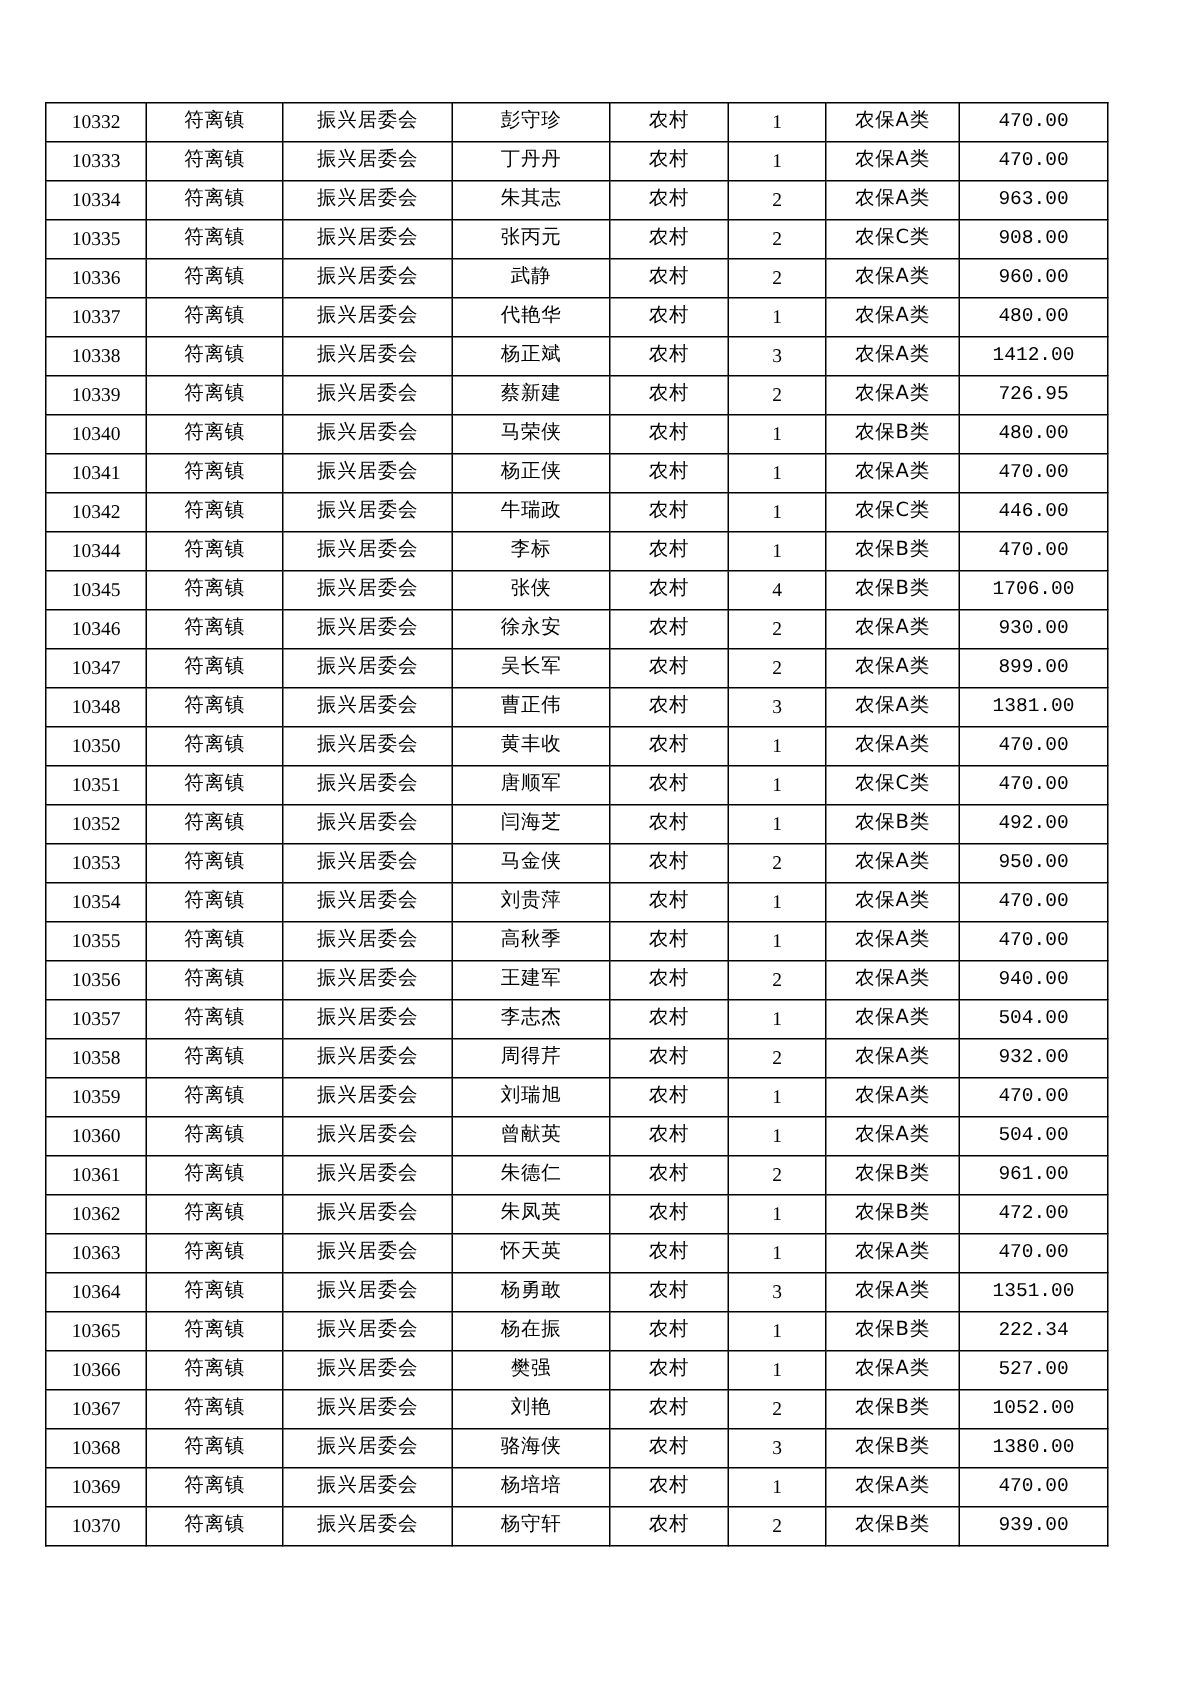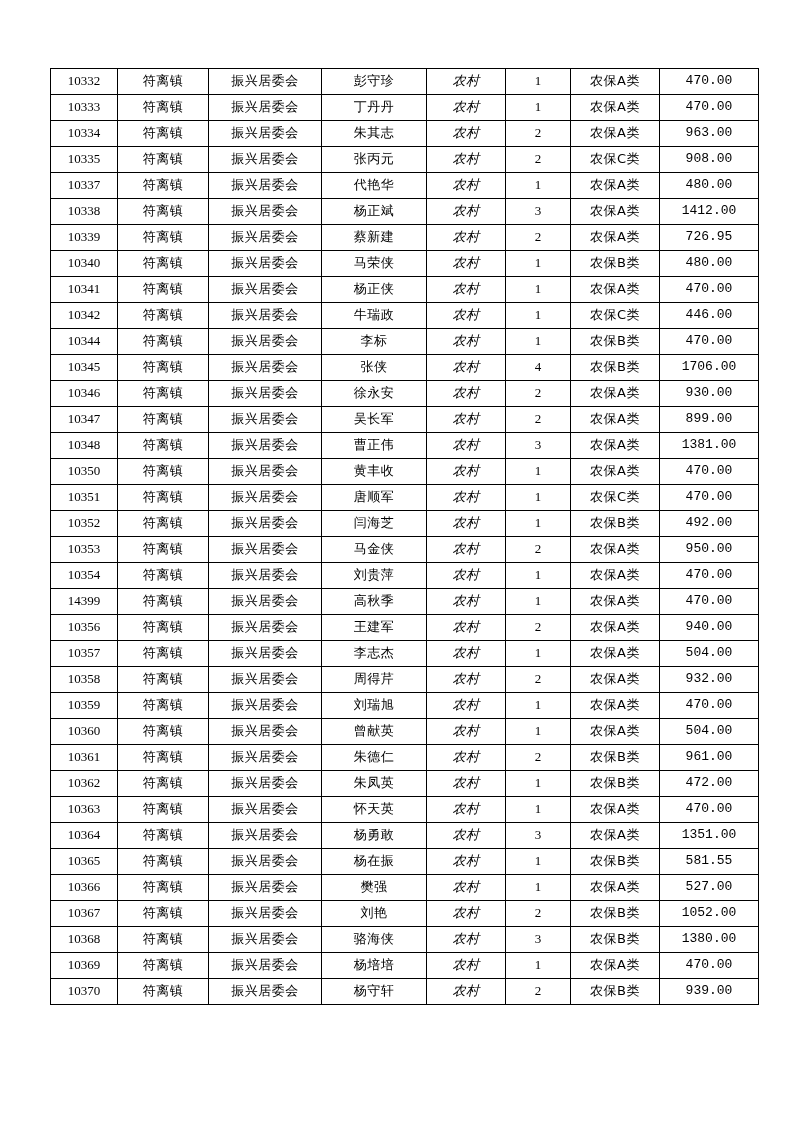--- a/index.html
+++ b/index.html
@@ -11,21 +11,21 @@
     width: 793px;
     height: 1122px;
     font-family: "Liberation Serif", serif;
     color: #000000;
   }
   .page {
     position: relative;
     width: 793px;
     height: 1122px;
     box-sizing: border-box;
-    padding: 68px 50px;
+    padding: 68px 30px;
   }
   table.roster {
     border-collapse: collapse;
     width: 668px;
     table-layout: fixed;
   }
   table.roster td {
     border: 1px solid #000000;
     height: 25px;
     padding: 0 2px;
@@ -33,21 +33,21 @@
     vertical-align: middle;
     font-size: 13px;
     line-height: 1.1;
     white-space: nowrap;
     overflow: hidden;
   }
   td.c-id      { width: 62px;  font-family: "Liberation Serif", serif; }
   td.c-town    { width: 86px; }
   td.c-village { width: 108px; }
   td.c-name    { width: 100px; }
-  td.c-type    { width: 74px; font-style: italic; }
+  td.c-type    { width: 74px; }
   td.c-count   { width: 60px;  font-family: "Liberation Serif", serif; }
   td.c-cat     { width: 84px; }
   td.c-amount  { width: 94px;  font-family: Liberation Mono, monospace; }
   .cjk { font-family: "DejaVu Sans", sans-serif; font-size: 13px; letter-spacing: 0.5px; }
 </style>
 </head>
 <body>
 
 <div class="page">
   <table class="roster">
@@ -86,20 +86,30 @@
           <td class="c-id">10335</td>
           <td class="c-town cjk">符离镇</td>
           <td class="c-village cjk">振兴居委会</td>
           <td class="c-name cjk">张丙元</td>
           <td class="c-type cjk">农村</td>
           <td class="c-count">2</td>
           <td class="c-cat cjk">农保C类</td>
           <td class="c-amount">908.00</td>
         </tr>
         <tr>
+          <td class="c-id">10336</td>
+          <td class="c-town cjk">符离镇</td>
+          <td class="c-village cjk">振兴居委会</td>
+          <td class="c-name cjk">武静</td>
+          <td class="c-type cjk">农村</td>
+          <td class="c-count">2</td>
+          <td class="c-cat cjk">农保A类</td>
+          <td class="c-amount">960.00</td>
+        </tr>
+        <tr>
           <td class="c-id">10337</td>
           <td class="c-town cjk">符离镇</td>
           <td class="c-village cjk">振兴居委会</td>
           <td class="c-name cjk">代艳华</td>
           <td class="c-type cjk">农村</td>
           <td class="c-count">1</td>
           <td class="c-cat cjk">农保A类</td>
           <td class="c-amount">480.00</td>
         </tr>
         <tr>
@@ -246,21 +256,21 @@
           <td class="c-id">10354</td>
           <td class="c-town cjk">符离镇</td>
           <td class="c-village cjk">振兴居委会</td>
           <td class="c-name cjk">刘贵萍</td>
           <td class="c-type cjk">农村</td>
           <td class="c-count">1</td>
           <td class="c-cat cjk">农保A类</td>
           <td class="c-amount">470.00</td>
         </tr>
         <tr>
-          <td class="c-id">14399</td>
+          <td class="c-id">10355</td>
           <td class="c-town cjk">符离镇</td>
           <td class="c-village cjk">振兴居委会</td>
           <td class="c-name cjk">高秋季</td>
           <td class="c-type cjk">农村</td>
           <td class="c-count">1</td>
           <td class="c-cat cjk">农保A类</td>
           <td class="c-amount">470.00</td>
         </tr>
         <tr>
           <td class="c-id">10356</td>
@@ -353,21 +363,21 @@
           <td class="c-amount">1351.00</td>
         </tr>
         <tr>
           <td class="c-id">10365</td>
           <td class="c-town cjk">符离镇</td>
           <td class="c-village cjk">振兴居委会</td>
           <td class="c-name cjk">杨在振</td>
           <td class="c-type cjk">农村</td>
           <td class="c-count">1</td>
           <td class="c-cat cjk">农保B类</td>
-          <td class="c-amount">581.55</td>
+          <td class="c-amount">222.34</td>
         </tr>
         <tr>
           <td class="c-id">10366</td>
           <td class="c-town cjk">符离镇</td>
           <td class="c-village cjk">振兴居委会</td>
           <td class="c-name cjk">樊强</td>
           <td class="c-type cjk">农村</td>
           <td class="c-count">1</td>
           <td class="c-cat cjk">农保A类</td>
           <td class="c-amount">527.00</td>

